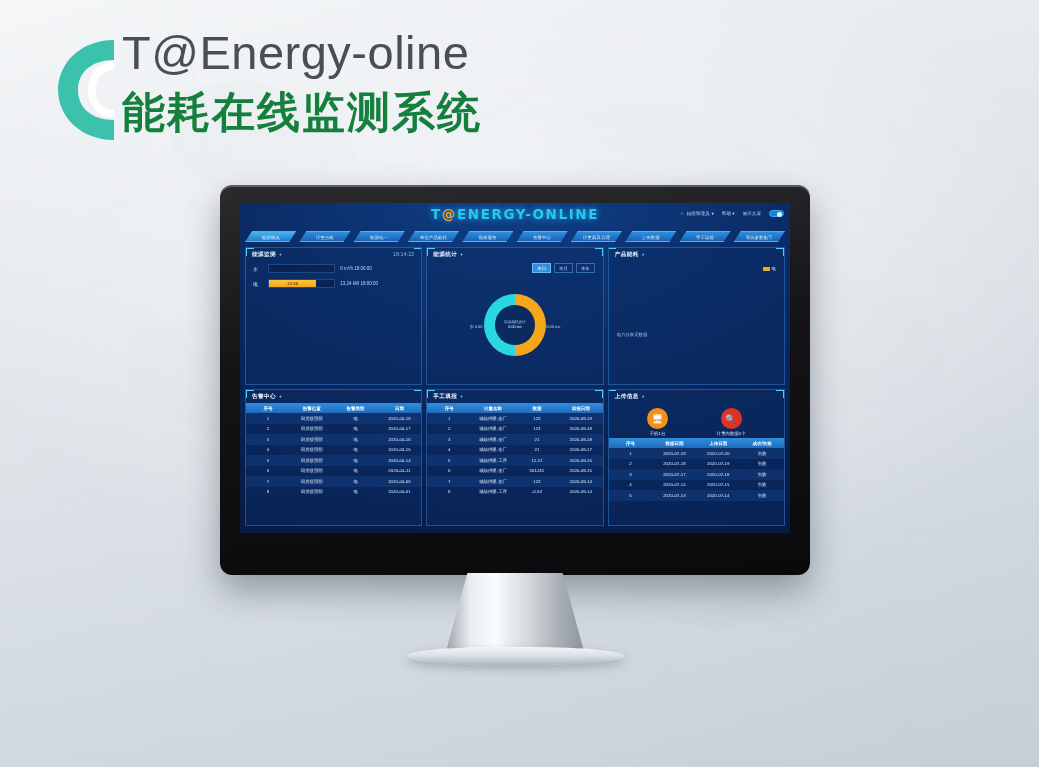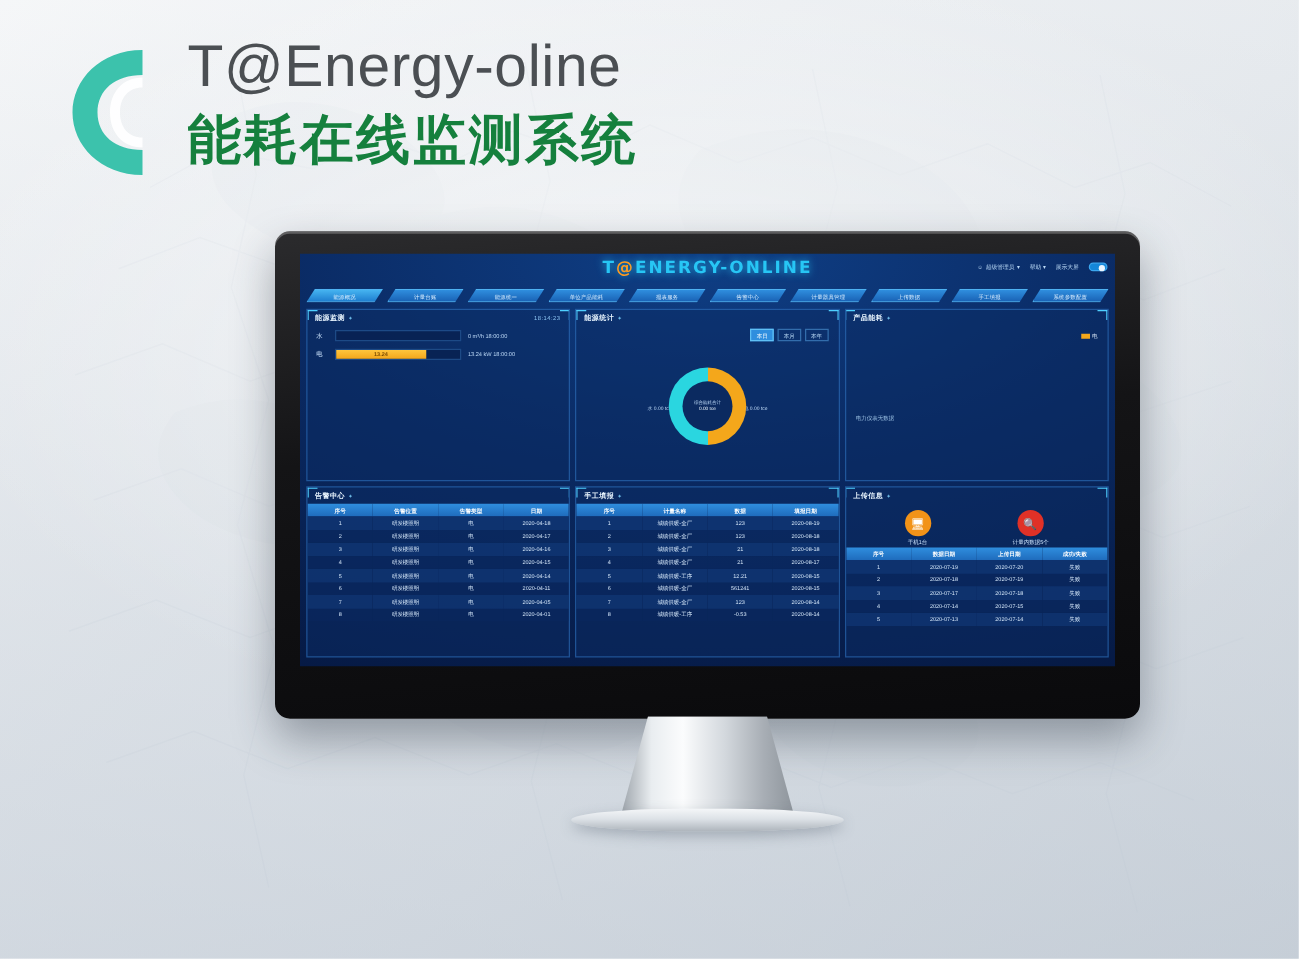--- a/index.html
+++ b/index.html
@@ -16,33 +16,33 @@
   #vignette {
     position:absolute; inset:0; pointer-events:none;
     background:
       radial-gradient(ellipse 80% 60% at 50% 35%, rgba(255,255,255,.55) 0%, rgba(255,255,255,0) 70%),
       linear-gradient(180deg, rgba(255,255,255,.25) 0%, rgba(186,196,208,.45) 100%);
   }
 
   
   #brand { position:absolute; left:52px; top:22px; }
   #brand-mark { position:absolute; left:0; top:10px; width:66px; height:116px; }
-  #brand-text { position:relative; margin-left:98px; }
+  #brand-text { position:relative; margin-left:70px; }
   #brand-title {
     font-size:47px; font-weight:400; color:#4b4f53; letter-spacing:.5px;
     line-height:62px; white-space:nowrap;
   }
   #brand-sub {
     font-size:43px; font-weight:700; color:#15803d; letter-spacing:2px;
     line-height:56px; white-space:nowrap;
     font-family:"DejaVu Sans","Liberation Sans",sans-serif;
   }
 
   
-  #monitor { position:absolute; left:220px; top:185px; width:692px; height:390px; }
+  #monitor { position:absolute; left:220px; top:185px; width:590px; height:390px; }
   #bezel {
     position:absolute; inset:0; border-radius:12px;
     background: linear-gradient(175deg,#2b2b2d 0%,#141416 42%,#0a0a0c 100%);
     box-shadow: 0 16px 34px rgba(40,50,62,.40), 0 2px 0 rgba(255,255,255,.25) inset;
     padding:18px 20px 42px 20px;
   }
   #screen {
     position:relative; width:100%; height:100%;
     background: radial-gradient(ellipse 120% 110% at 50% 0%, #0f3f86 0%, #0a2a63 45%, #061a45 100%);
     overflow:hidden;

